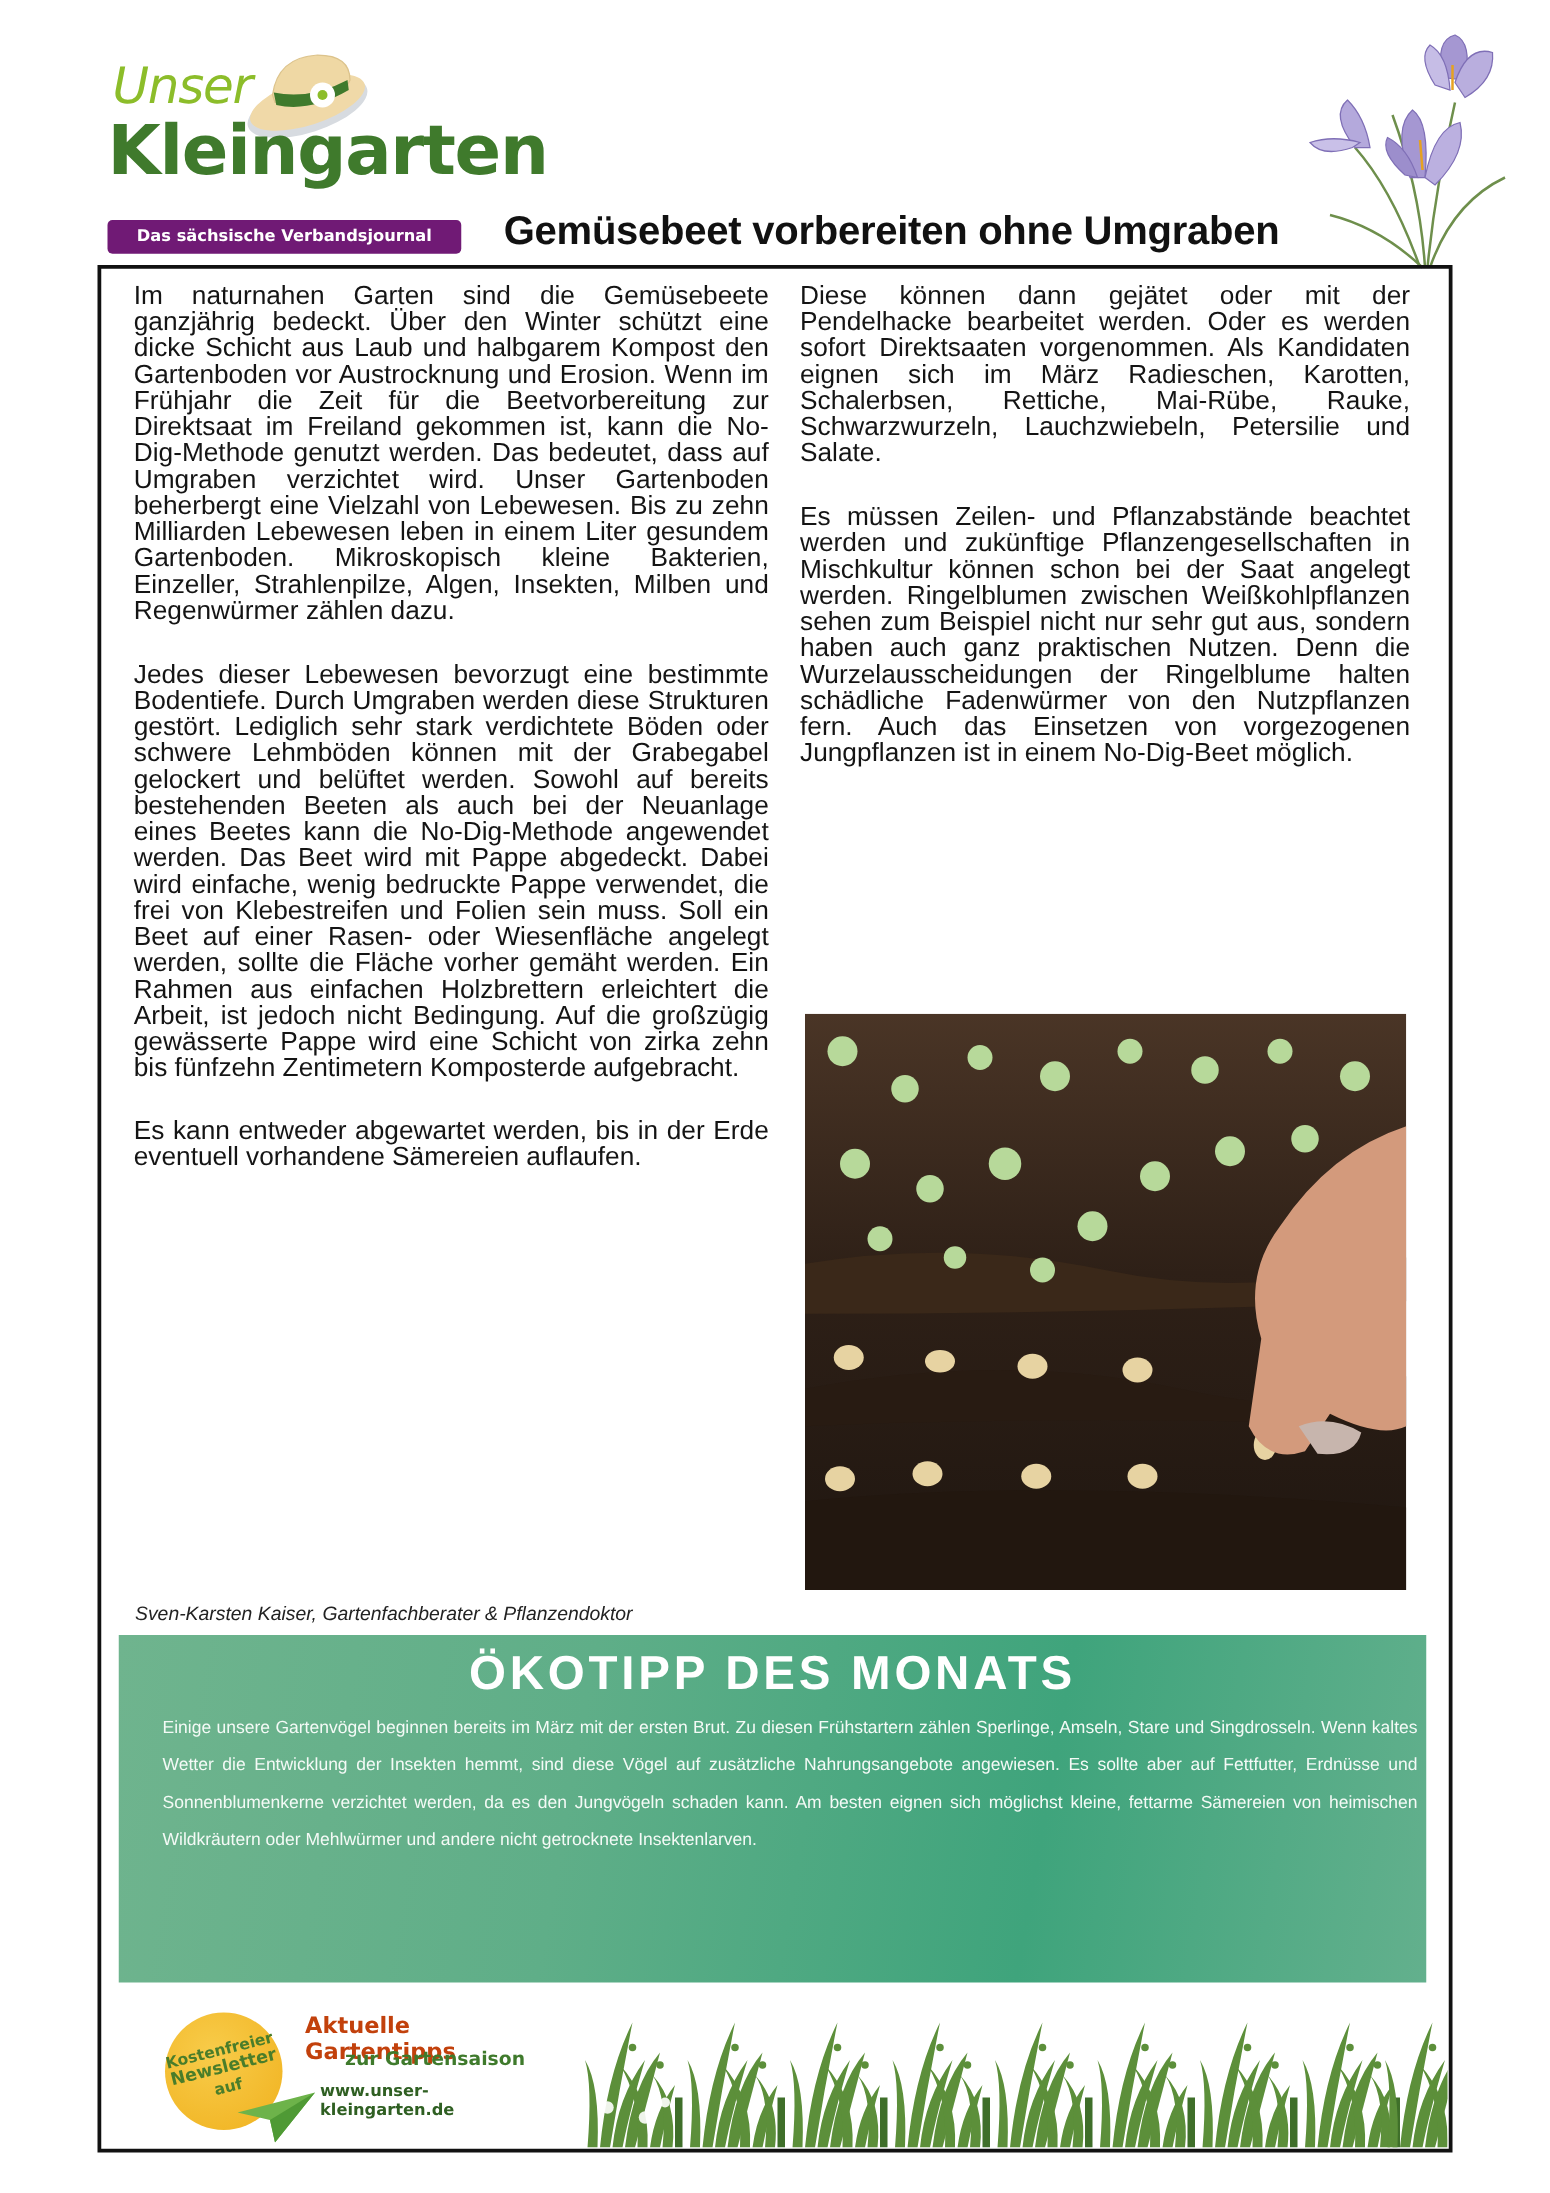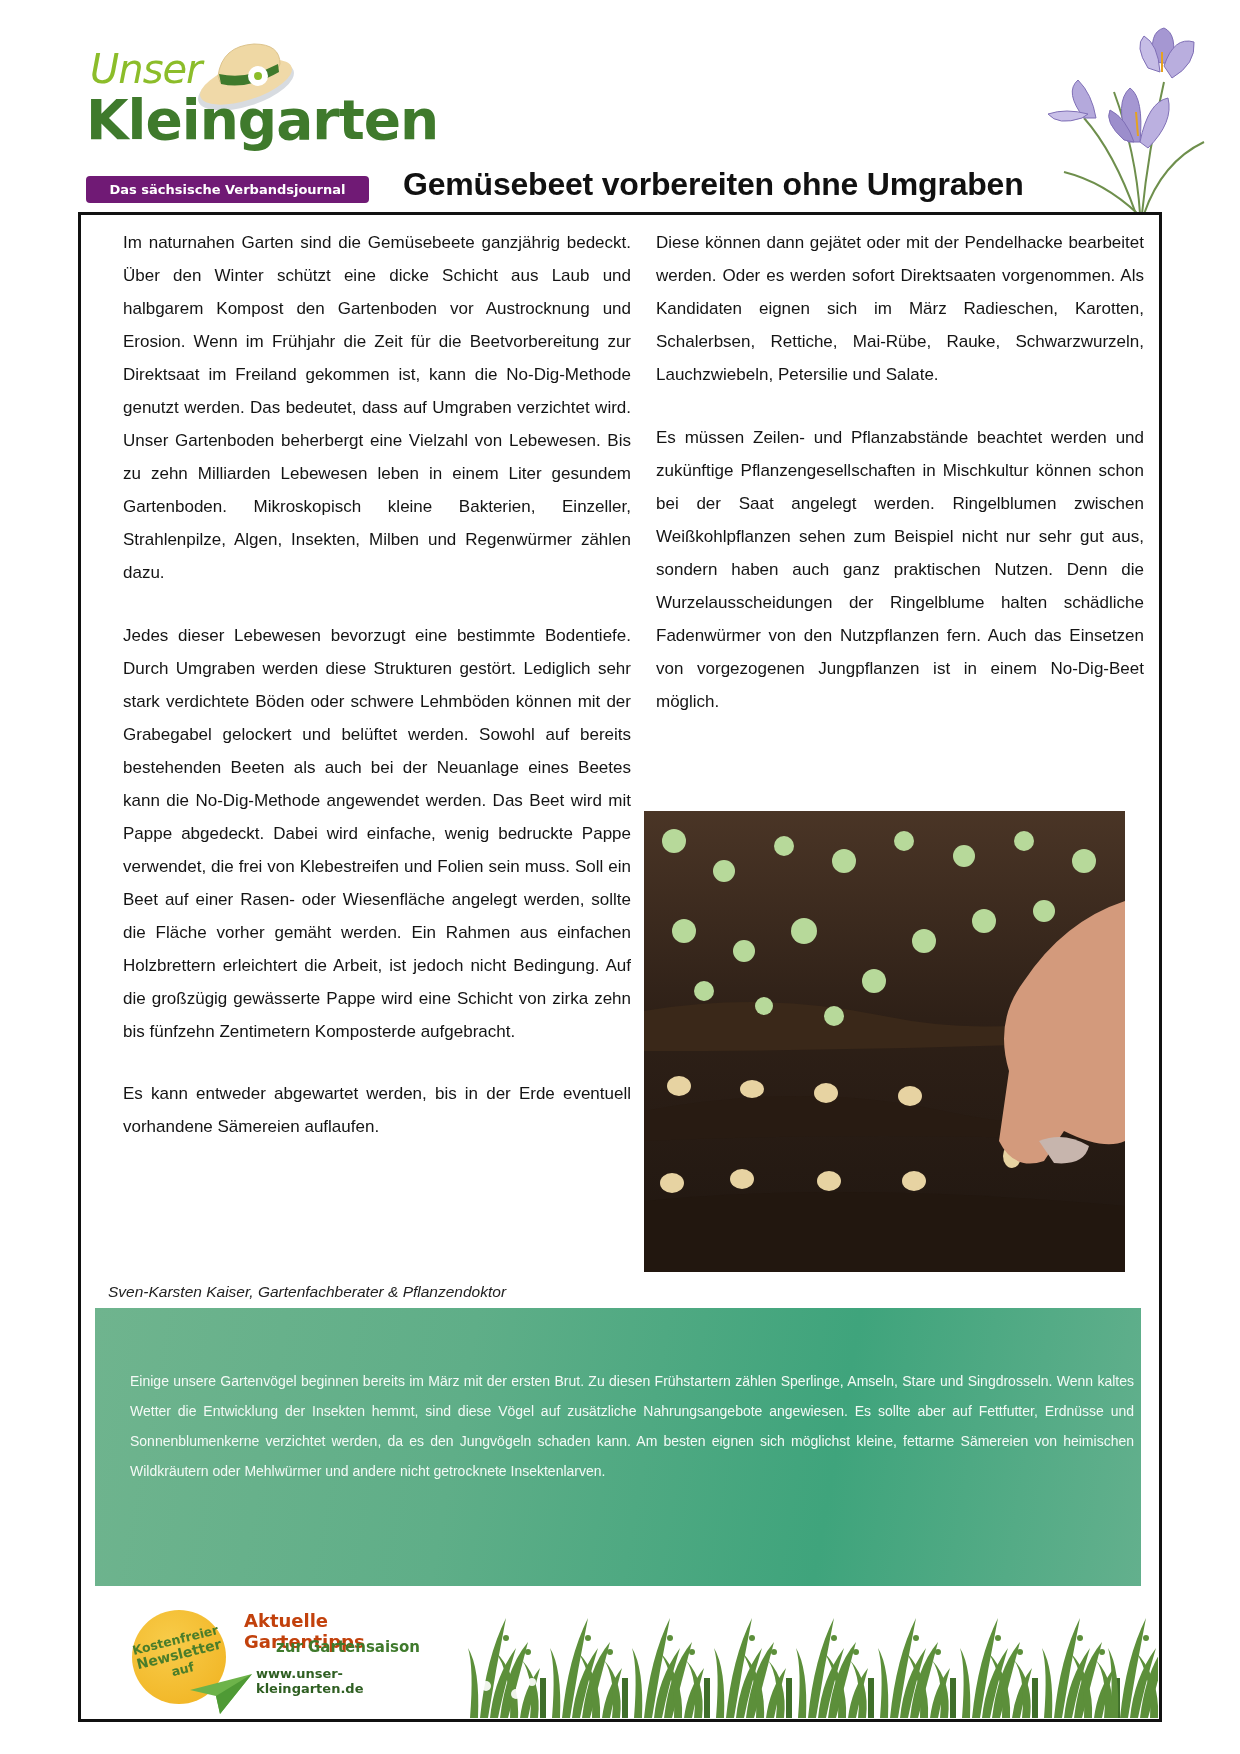--- a/index.html
+++ b/index.html
@@ -12,21 +12,21 @@
   .logo-hat { position:absolute; left:102px; top:0px; width:110px; height:72px; }
   .logo-band { position:absolute; left:0; top:138px; width:283px; height:27px; background:#701a75; border-radius:4px; color:#fff; font-family:"DejaVu Sans", sans-serif; font-weight:bold; font-size:13px; text-align:center; line-height:27px; }
 
   .title { position:absolute; left:403px; top:166px; font-size:32px; font-weight:bold; color:#111; letter-spacing:-0.2px; }
 
   .crocus { position:absolute; left:1044px; top:22px; width:170px; height:196px; }
 
   
   .frame { position:absolute; left:78px; top:212px; width:1084px; height:1510px; border:3px solid #111; box-sizing:border-box; }
 
-  .col { position:absolute; font-size:17px; line-height:33px; text-align:justify; color:#141414;margin-left:16px; }
+  .col { position:absolute; font-size:21px; line-height:21px; text-align:justify; color:#141414; }
   .col p { margin:0 0 29.5px 0; }
   .col p:last-child { margin-bottom:0; }
   .col-left { left:107px; top:226px; width:508px; }
   .col-right { left:640px; top:226px; width:488px; }
 
   .author { position:absolute; left:108px; top:1283px; font-size:15.5px; font-style:italic; color:#222;text-align:right; }
 
   .photo { position:absolute; left:644px; top:811px; width:481px; height:461px; overflow:hidden; }
 
   
@@ -148,20 +148,21 @@
   </g>
   <g>
     <path d="M481 90 Q420 110 380 170 Q350 210 365 260 L355 330 Q370 360 400 350 L420 320 Q460 340 481 330 Z" fill="#d39a7c"></path>
     <path d="M395 330 Q420 320 445 335 Q440 355 410 352 Z" fill="#c7b5ad"></path>
   </g>
 </svg>
 
 <div class="author">Sven-Karsten Kaiser, Gartenfachberater &amp; Pflanzendoktor</div>
 
 <div class="tip">
+  <div class="tip-title">ÖKOTIPP DES MONATS</div>
   <div class="tip-text">Einige unsere Gartenvögel beginnen bereits im März mit der ersten Brut. Zu diesen Frühstartern zählen Sperlinge, Amseln, Stare und Singdrosseln. Wenn kaltes Wetter die Entwicklung der Insekten hemmt, sind diese Vögel auf zusätzliche Nahrungsangebote angewiesen. Es sollte aber auf Fettfutter, Erdnüsse und Sonnenblumenkerne verzichtet werden, da es den Jungvögeln schaden kann. Am besten eignen sich möglichst kleine, fettarme Sämereien von heimischen Wildkräutern oder Mehlwürmer und andere nicht getrocknete Insektenlarven.</div>
 </div>
 
 <div class="nl">
   <div class="nl-circle">
     <div class="nl-circle-text">
       <div>Kostenfreier</div>
       <div style="font-size:14px">Newsletter</div>
       <div>auf</div>
     </div>

